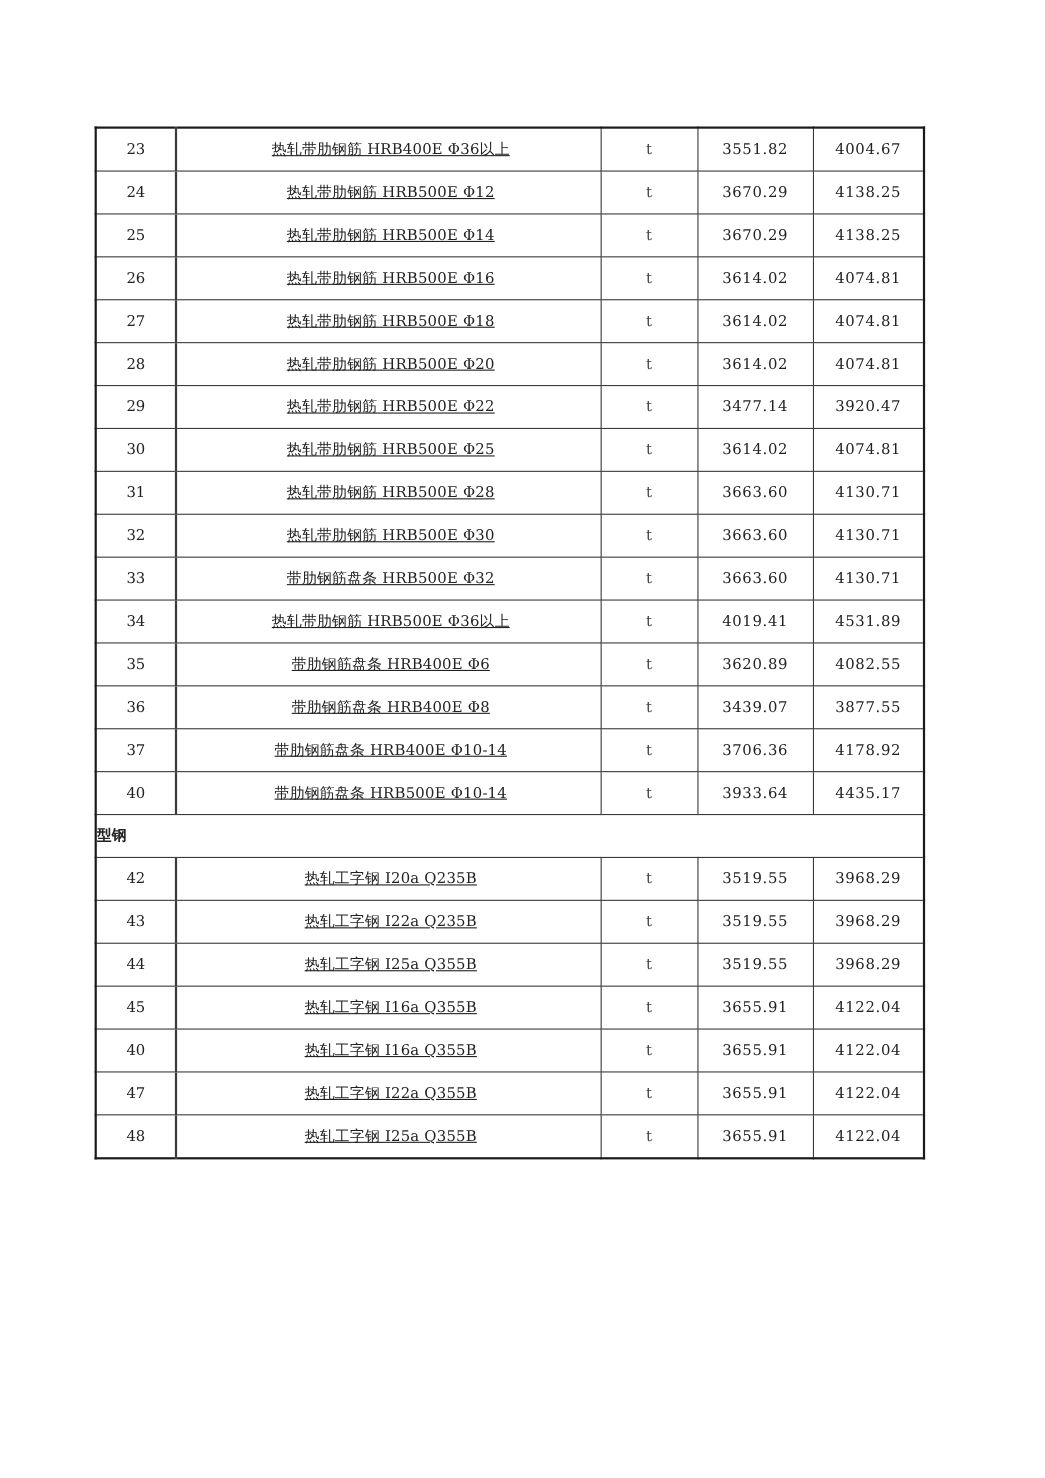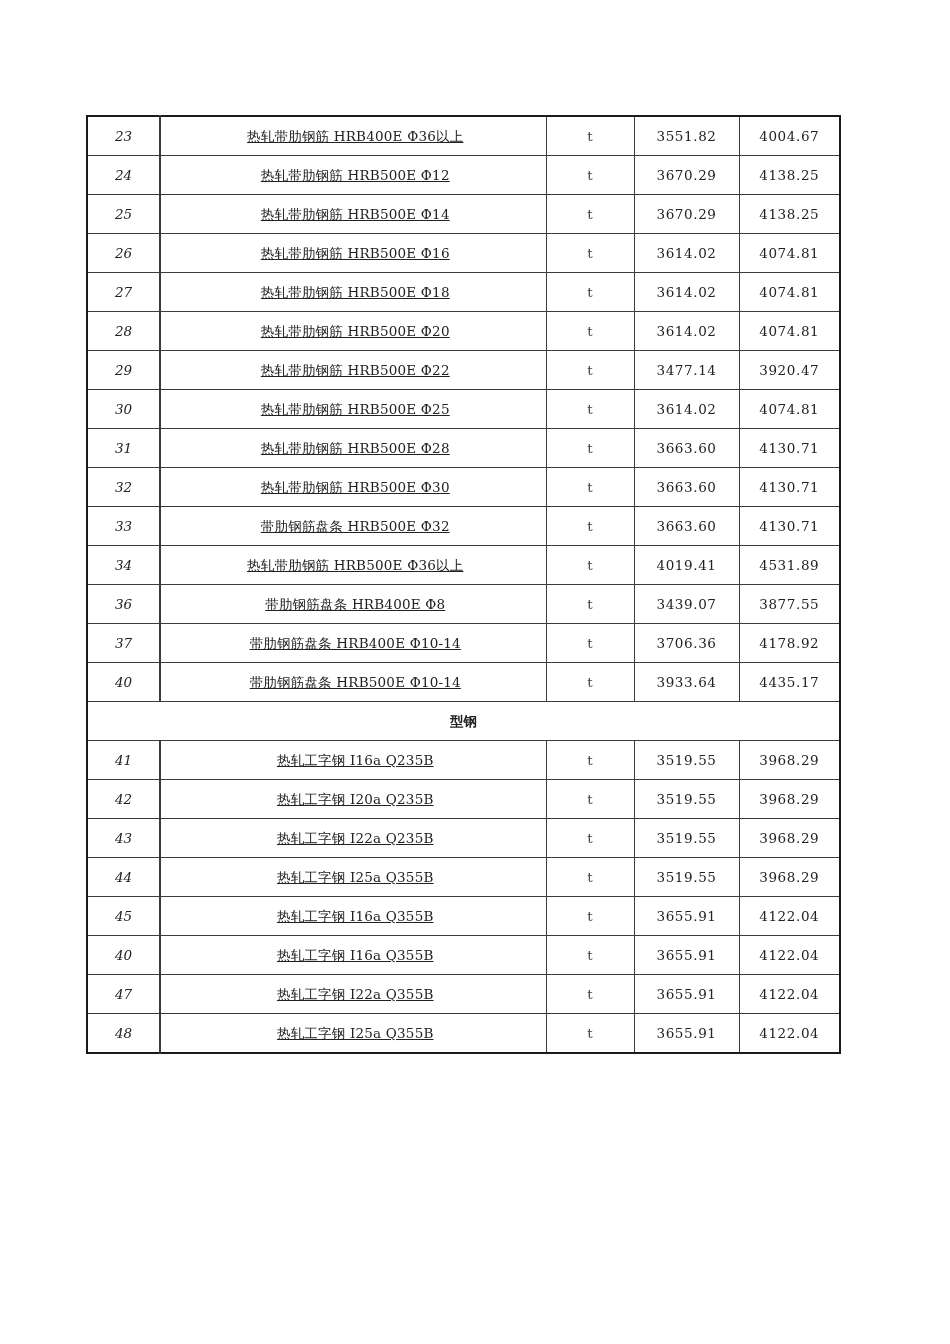--- a/index.html
+++ b/index.html
@@ -34,26 +34,25 @@
       font-size: 13.5px;
       line-height: 38px;
       white-space: nowrap;
       overflow: hidden;
     }
     col.c-no { width: 73px; }
     col.c-name { width: 386px; }
     col.c-unit { width: 88px; }
     col.c-p1 { width: 105px; }
     col.c-p2 { width: 101px; }
-    td.no { text-align: center; border-right: 2px solid #3a3a3a !important; font-style: italic; }
+    td.no { text-align: center; border-right: 2px solid #3a3a3a !important; }
     td.name { text-align: center; padding-left: 4px !important; letter-spacing: 0.2px; text-decoration: underline; }
     td.unit { text-align: center; color: #444; }
     td.p1, td.p2 { text-align: center; letter-spacing: 0.6px; }
     td.section {
-      text-align: center;
       font-weight: bold;
       font-family: "DejaVu Sans", "Liberation Sans", sans-serif;
       font-size: 14px;
       margin-left: 39px;
     }
   </style>
 </head>
 <body>
 
 <div class="sheet">
@@ -144,20 +143,27 @@
           <td class="p2">4130.71</td>
         </tr>
         <tr>
           <td class="no">34</td>
           <td class="name">热轧带肋钢筋 HRB500E Φ36以上</td>
           <td class="unit">t</td>
           <td class="p1">4019.41</td>
           <td class="p2">4531.89</td>
         </tr>
         <tr>
+          <td class="no">35</td>
+          <td class="name">带肋钢筋盘条 HRB400E Φ6</td>
+          <td class="unit">t</td>
+          <td class="p1">3620.89</td>
+          <td class="p2">4082.55</td>
+        </tr>
+        <tr>
           <td class="no">36</td>
           <td class="name">带肋钢筋盘条 HRB400E Φ8</td>
           <td class="unit">t</td>
           <td class="p1">3439.07</td>
           <td class="p2">3877.55</td>
         </tr>
         <tr>
           <td class="no">37</td>
           <td class="name">带肋钢筋盘条 HRB400E Φ10-14</td>
           <td class="unit">t</td>
@@ -166,27 +172,20 @@
         </tr>
         <tr>
           <td class="no">40</td>
           <td class="name">带肋钢筋盘条 HRB500E Φ10-14</td>
           <td class="unit">t</td>
           <td class="p1">3933.64</td>
           <td class="p2">4435.17</td>
         </tr>
         <tr>
           <td colspan="5" class="section">型钢</td>
-        </tr>
-        <tr>
-          <td class="no">41</td>
-          <td class="name">热轧工字钢 I16a Q235B</td>
-          <td class="unit">t</td>
-          <td class="p1">3519.55</td>
-          <td class="p2">3968.29</td>
         </tr>
         <tr>
           <td class="no">42</td>
           <td class="name">热轧工字钢 I20a Q235B</td>
           <td class="unit">t</td>
           <td class="p1">3519.55</td>
           <td class="p2">3968.29</td>
         </tr>
         <tr>
           <td class="no">43</td>

